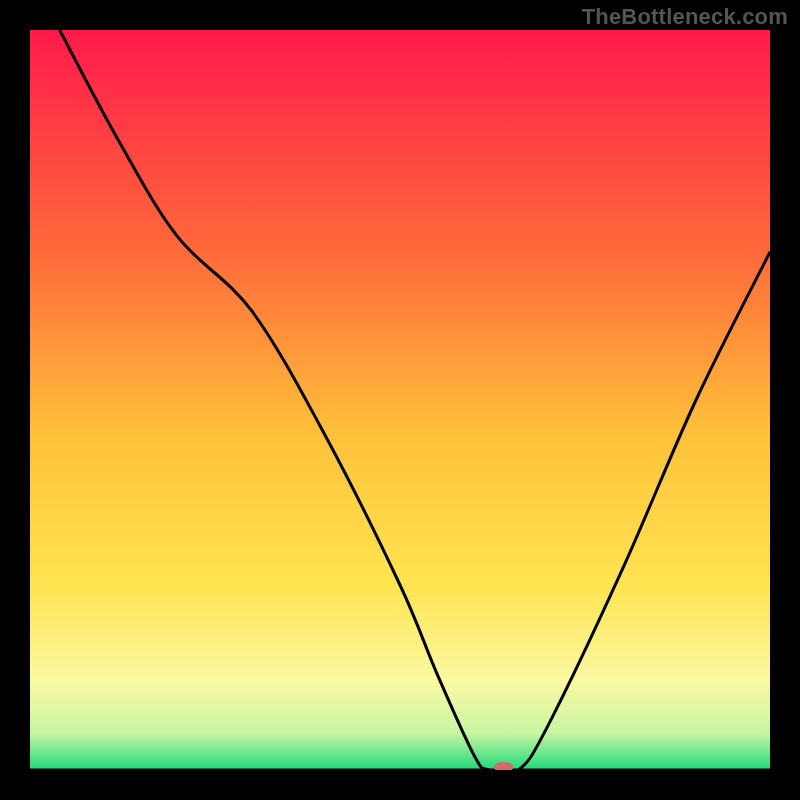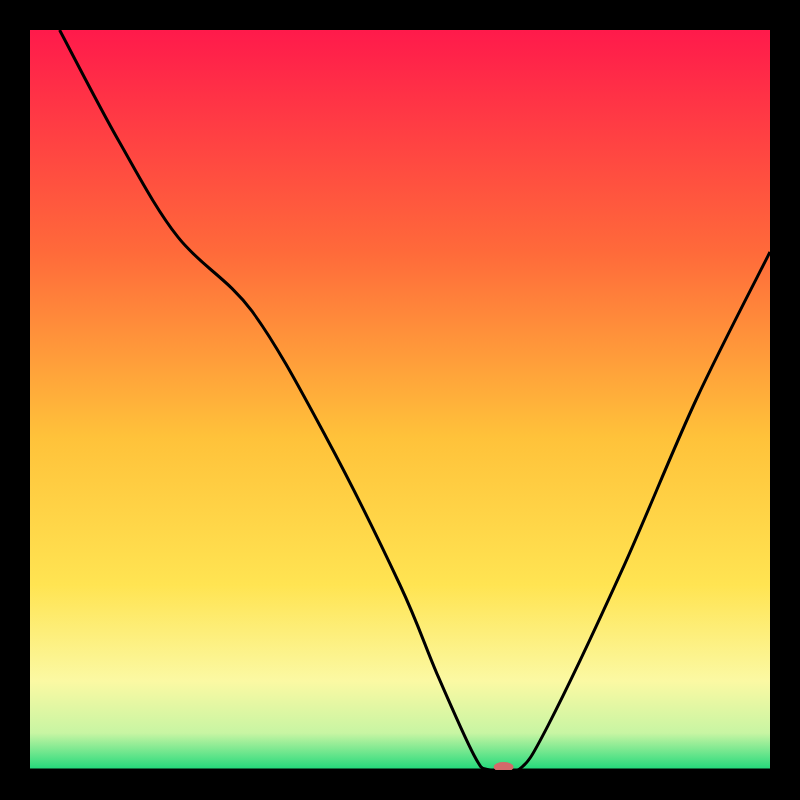--- a/index.html
+++ b/index.html
@@ -34,20 +34,21 @@
     width: 740px;
     height: 740px;
   }
   svg { display: block; }
 </style>
 </head>
 <body>
 
 <div class="page">
 
+  <div class="watermark">TheBottleneck.com</div>
 
   <div class="plot-wrap">
     <svg id="chart-svg" width="740" height="740" viewBox="0 0 740 740">
       <defs>
         <linearGradient id="bg-grad" x1="0" y1="0" x2="0" y2="1">
             <stop offset="0%" stop-color="#ff1a4b"></stop>
             <stop offset="30%" stop-color="#ff6a3a"></stop>
             <stop offset="55.00000000000001%" stop-color="#ffc23a"></stop>
             <stop offset="75%" stop-color="#ffe452"></stop>
             <stop offset="88%" stop-color="#fbf9a3"></stop>

